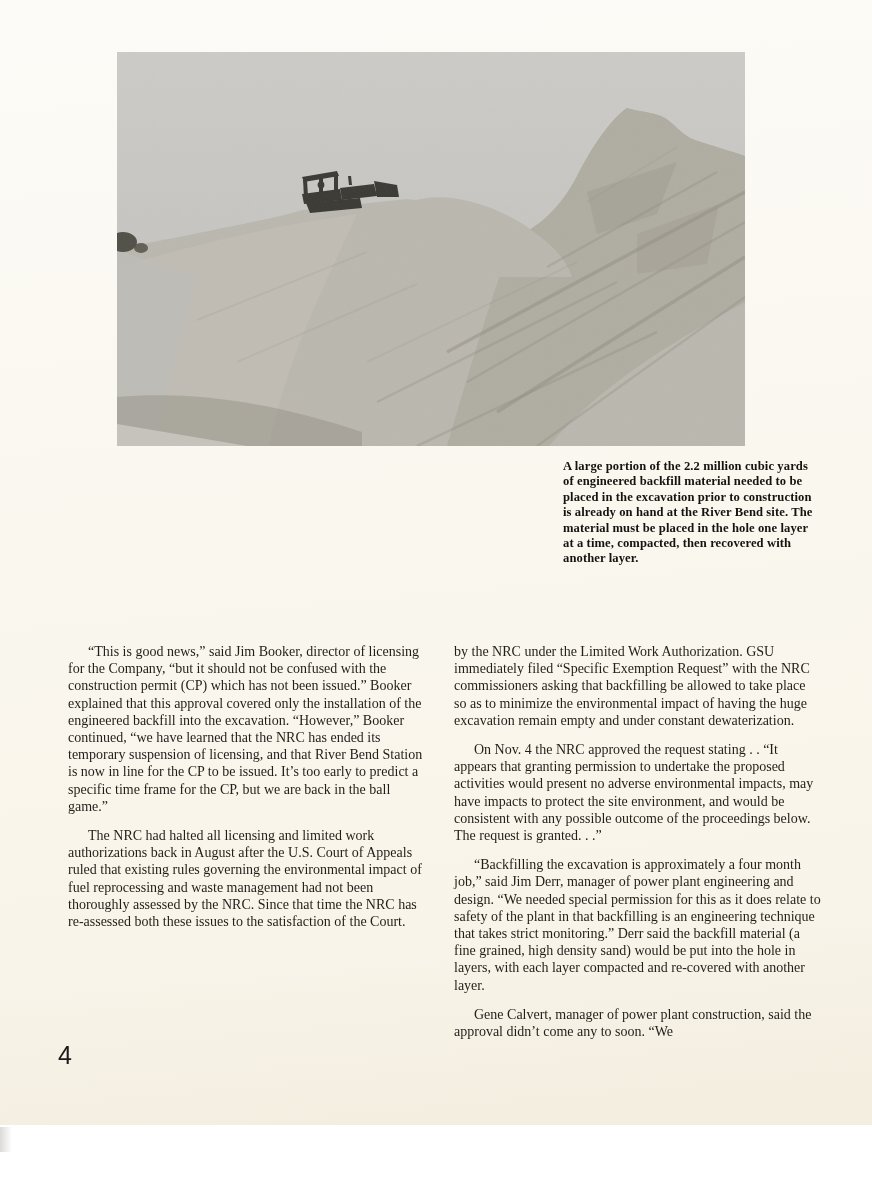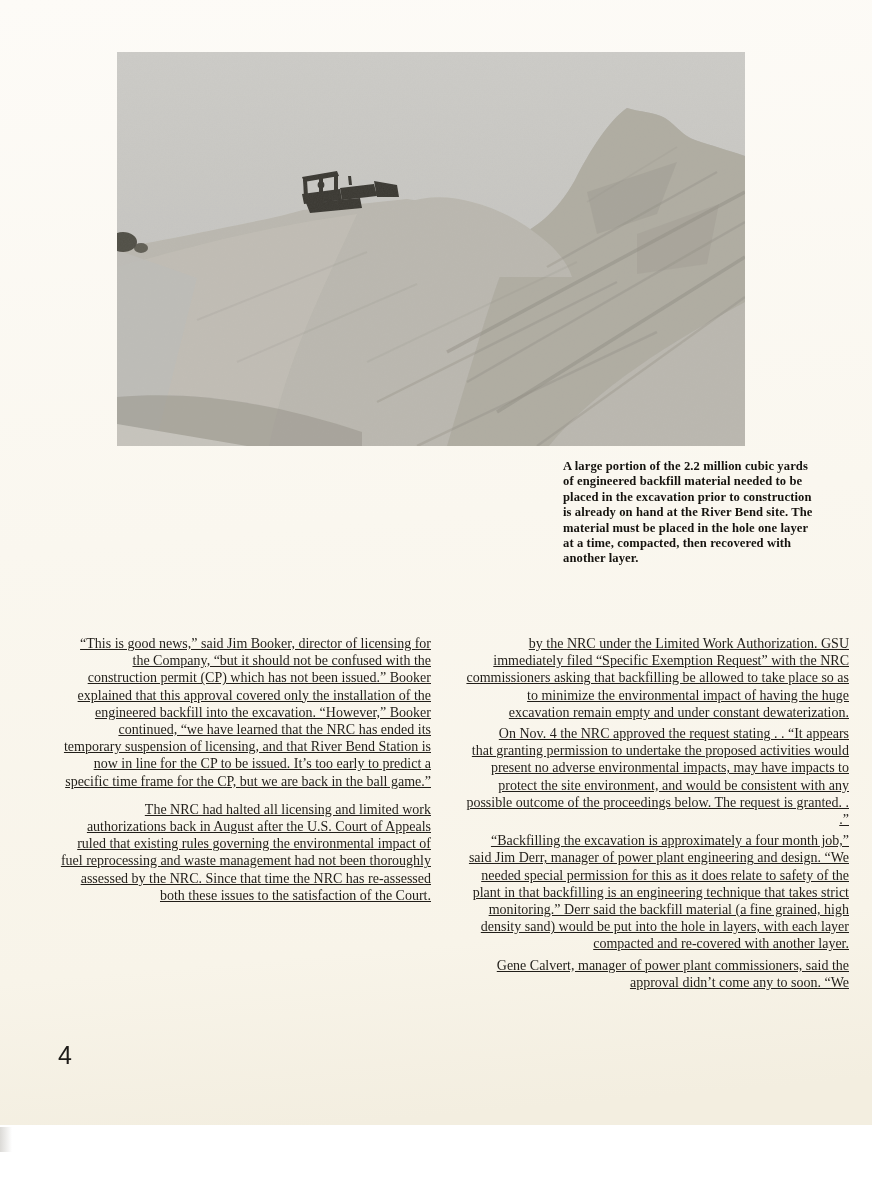--- a/index.html
+++ b/index.html
@@ -31,22 +31,22 @@
   .caption {
     position:absolute; left:563px; top:459px; width:254px;
     font-weight:bold; font-size:12.6px; line-height:15.4px;
     color:#15130f; letter-spacing:0.1px;
   }
   .col {
     position:absolute; top:631px;
     font-size:14px; line-height:17.2px; color:#211e19;
   }
   .col-left  { left:56px;  width:379px; }
-  .col-right { left:462px; width:391px; }
-  .para { margin:4px; text-align:right;text-decoration:underline; }
+  .col-right { left:442px; width:391px; }
+  .para { margin:12px; text-align:left; }
   .para.indent { text-indent:20px; }
   .para.spaced { margin-bottom:11px; }
   .page-number {
     position:absolute; left:58px; top:1041px;
     font-family:"Liberation Sans", sans-serif;
     font-size:25px; color:#1d1b18;
   }
   .streak { stroke:#8e8a81; stroke-width:2.5; opacity:.32; }
   .streak.faint { opacity:.15; stroke-width:2; }
   .streak.heavy { opacity:.45; stroke-width:3.5; }
@@ -135,20 +135,20 @@
   <div class="caption">A large portion of the 2.2 million cubic yards of engineered backfill material needed to be placed in the excavation prior to construction is already on hand at the River Bend site. The material must be placed in the hole one layer at a time, compacted, then recovered with another layer.</div>
 
   <div class="col col-left">
       <p class="para indent spaced">“This is good news,” said Jim Booker, director of licensing for the Company, “but it should not be confused with the construction permit (CP) which has not been issued.” Booker explained that this approval covered only the installation of the engineered backfill into the excavation. “However,” Booker continued, “we have learned that the NRC has ended its temporary suspension of licensing, and that River Bend Station is now in line for the CP to be issued. It’s too early to predict a specific time frame for the CP, but we are back in the ball game.”</p>
       <p class="para indent spaced">The NRC had halted all licensing and limited work authorizations back in August after the U.S. Court of Appeals ruled that existing rules governing the environmental impact of fuel reprocessing and waste management had not been thoroughly assessed by the NRC. Since that time the NRC has re-assessed both these issues to the satisfaction of the Court.</p>
     </div>
   <div class="col col-right">
       <p class="para">by the NRC under the Limited Work Authorization. GSU immediately filed “Specific Exemption Request” with the NRC commissioners asking that backfilling be allowed to take place so as to minimize the environmental impact of having the huge excavation remain empty and under constant dewaterization.</p>
       <p class="para indent">On Nov. 4 the NRC approved the request stating . . “It appears that granting permission to undertake the proposed activities would present no adverse environmental impacts, may have impacts to protect the site environment, and would be consistent with any possible outcome of the proceedings below. The request is granted. . .”</p>
       <p class="para indent">“Backfilling the excavation is approximately a four month job,” said Jim Derr, manager of power plant engineering and design. “We needed special permission for this as it does relate to safety of the plant in that backfilling is an engineering technique that takes strict monitoring.” Derr said the backfill material (a fine grained, high density sand) would be put into the hole in layers, with each layer compacted and re-covered with another layer.</p>
-      <p class="para indent">Gene Calvert, manager of power plant commissioners, said the approval didn’t come any to soon. “We</p>
+      <p class="para indent">Gene Calvert, manager of power plant construction, said the approval didn’t come any to soon. “We</p>
     </div>
 
   <div class="page-number">4</div>
 
   <div class="scan-bottom"></div>
   <div class="scan-edge-shadow"></div>
 </div>
 
 </body></html>

